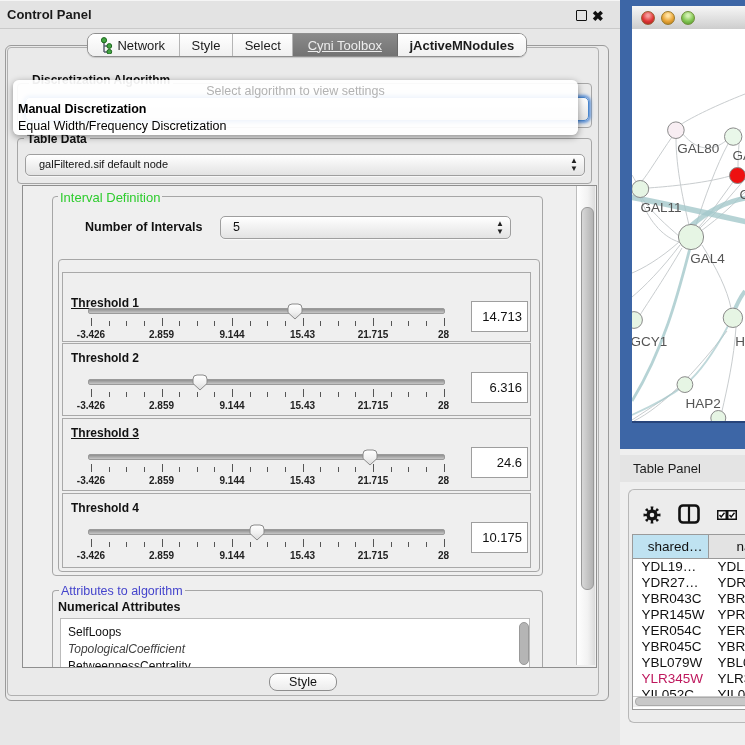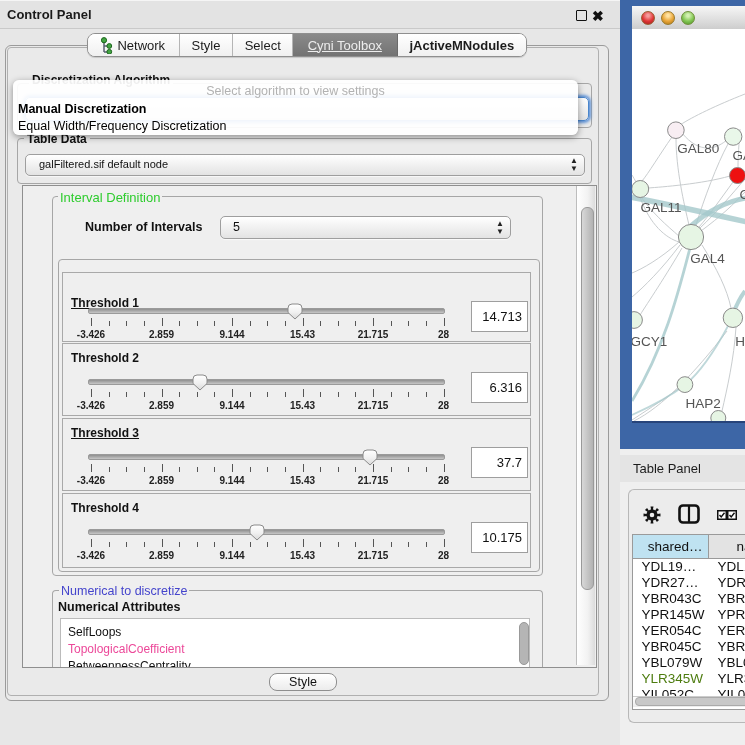--- a/index.html
+++ b/index.html
@@ -204,21 +204,21 @@
     <svg class="thumb" style="left:298.5px;top:30px;" viewBox="0 0 16 17">
       <defs>
           <linearGradient id="thg2" x1="0" y1="0" x2="0" y2="1">
         <stop offset="0" stop-color="#ffffff"></stop>
             <stop offset="0.55" stop-color="#f0f0f0"></stop>
             <stop offset="1" stop-color="#d8d8d8"></stop>
           </linearGradient>
         </defs>
       <path d="M1,5 Q1,1 5,1 L11,1 Q15,1 15,5 L15,9.5 L8,16 L1,9.5 Z" fill="url(#thg2)" stroke="#8a8a8a" stroke-width="1"></path>
     </svg>
-    <div class="vfield" style="left:408px;top:28px;width:50px;height:29px;line-height:29px;padding-right:5px;">37.7</div>
+    <div class="vfield" style="left:408px;top:28px;width:50px;height:29px;line-height:29px;padding-right:5px;">24.6</div>
   </div>
   <div class="thbox" style="left:62.0px;top:492.5px;width:467px;height:73px;">
     <div class="thname" style="top:7px;">Threshold 4</div>
     <div class="track" style="left:25px;top:35px;width:355px;"></div>
     <div class="tick" style="left:28.0px;top:45px;height:8px;"></div>
     <div class="tick" style="left:45.6px;top:48px;height:5px;"></div>
     <div class="tick" style="left:63.2px;top:48px;height:5px;"></div>
     <div class="tick" style="left:80.9px;top:48px;height:5px;"></div>
     <div class="tick" style="left:98.5px;top:45px;height:8px;"></div>
     <div class="tick" style="left:116.1px;top:48px;height:5px;"></div>
@@ -250,25 +250,25 @@
             <stop offset="0.55" stop-color="#f0f0f0"></stop>
             <stop offset="1" stop-color="#d8d8d8"></stop>
           </linearGradient>
         </defs>
       <path d="M1,5 Q1,1 5,1 L11,1 Q15,1 15,5 L15,9.5 L8,16 L1,9.5 Z" fill="url(#thg3)" stroke="#8a8a8a" stroke-width="1"></path>
     </svg>
     <div class="vfield" style="left:408px;top:28px;width:50px;height:29px;line-height:29px;padding-right:5px;">10.175</div>
   </div>
 
   <div class="gbox" style="left:52px;top:590px;width:489px;height:76px;border-bottom:none;border-radius:4px 4px 0 0;"></div>
-  <div class="abs" style="left:59px;top:584px;background:#efefef;padding:0 2px;font-size:12.5px;color:#4444cc;">Numerical to discretize</div>
+  <div class="abs" style="left:59px;top:584px;background:#efefef;padding:0 2px;font-size:12.5px;color:#4444cc;">Attributes to algorithm</div>
   <div class="abs" style="left:58px;top:600px;font-weight:bold;font-size:12.5px;color:#111;">Numerical Attributes</div>
   <div class="abs" style="left:60px;top:618px;width:468px;height:48px;background:#fff;border:1px solid #bbb;border-bottom:none;overflow:hidden;">
     <div style="position:absolute;left:7px;top:6px;font-size:12px;color:#111;">SelfLoops</div>
-    <div style="position:absolute;left:7px;top:23px;font-size:12px;color:#ec4899;">TopologicalCoefficient</div>
+    <div style="position:absolute;left:7px;top:23px;font-size:12px;color:#404040;font-style:italic;">TopologicalCoefficient</div>
     <div style="position:absolute;left:7px;top:40px;font-size:12px;color:#111;">BetweennessCentrality</div>
     <div style="position:absolute;right:0px;top:3px;width:8px;height:41px;background:#b5b5b5;border:1px solid #999;border-radius:5px;"></div>
   </div>
 
   <div class="abs" style="left:269px;top:673px;width:66px;height:16px;border:1px solid #8f8f8f;border-radius:8px;background:linear-gradient(#ffffff,#ececec);display:flex;align-items:center;justify-content:center;font-size:12.5px;color:#111;">Style</div>
 
 
   <div class="abs" style="left:13px;top:80px;width:565px;height:55px;background:rgba(255,255,255,.93);border-radius:6px;box-shadow:0 2px 7px rgba(0,0,0,.4);"></div>
   <div class="abs" style="left:13px;top:84px;width:565px;text-align:center;font-size:12.5px;color:#b2b2b2;">Select algorithm to view settings</div>
   <div class="abs" style="left:18px;top:102px;font-size:12.5px;font-weight:bold;color:#000;">Manual Discretization</div>
@@ -362,21 +362,21 @@
     <div style="position:absolute;left:9px;top:56.2px;font-size:13.5px;color:#111;">YBR043C</div>
     <div style="position:absolute;left:85px;top:56.2px;font-size:13.5px;color:#111;">YBR0</div>
     <div style="position:absolute;left:9px;top:72.3px;font-size:13.5px;color:#111;">YPR145W</div>
     <div style="position:absolute;left:85px;top:72.3px;font-size:13.5px;color:#111;">YPR1</div>
     <div style="position:absolute;left:9px;top:88.4px;font-size:13.5px;color:#111;">YER054C</div>
     <div style="position:absolute;left:85px;top:88.4px;font-size:13.5px;color:#111;">YER0</div>
     <div style="position:absolute;left:9px;top:104.5px;font-size:13.5px;color:#111;">YBR045C</div>
     <div style="position:absolute;left:85px;top:104.5px;font-size:13.5px;color:#111;">YBR0</div>
     <div style="position:absolute;left:9px;top:120.6px;font-size:13.5px;color:#111;">YBL079W</div>
     <div style="position:absolute;left:85px;top:120.6px;font-size:13.5px;color:#111;">YBL0</div>
-    <div style="position:absolute;left:9px;top:136.7px;font-size:13.5px;color:#4d7c0f;">YLR345W</div>
+    <div style="position:absolute;left:9px;top:136.7px;font-size:13.5px;color:#be185d;">YLR345W</div>
     <div style="position:absolute;left:85px;top:136.7px;font-size:13.5px;color:#111;">YLR3</div>
     <div style="position:absolute;left:9px;top:152.8px;font-size:13.5px;color:#111;">YIL052C</div>
     <div style="position:absolute;left:85px;top:152.8px;font-size:13.5px;color:#111;">YIL0</div>
     <div style="position:absolute;left:0;top:161px;width:114px;height:10px;background:linear-gradient(#ffffff,#ececec);border-top:1px solid #ccc;"></div>
     <div style="position:absolute;left:2px;top:162.5px;width:112px;height:7px;background:#c8c8c8;border:1px solid #aaa;border-radius:4px;"></div>
   </div>
 
 </div>
 
 </body></html>

